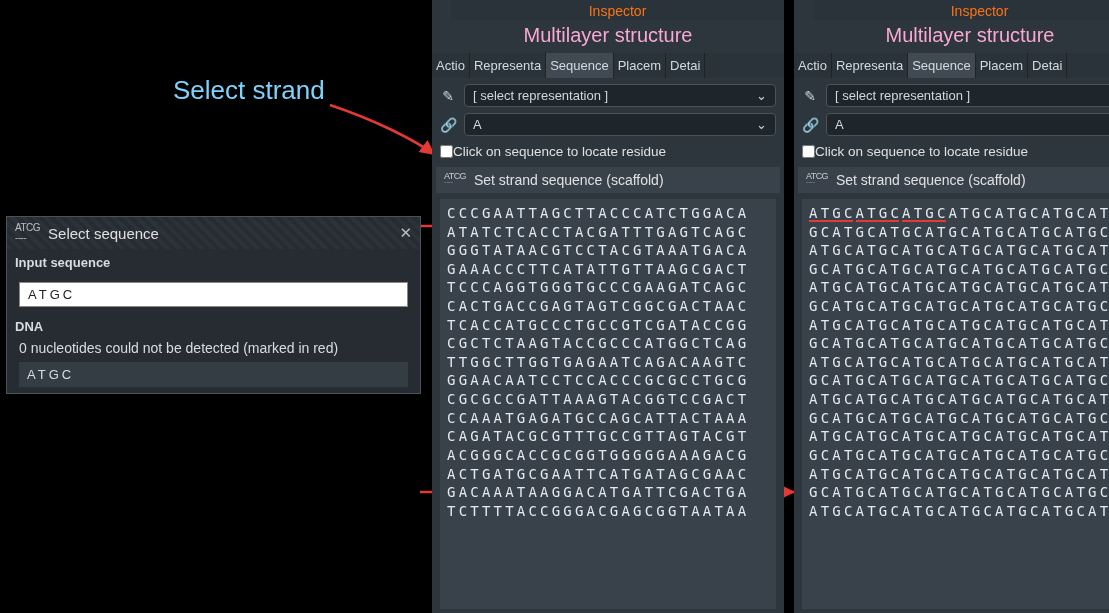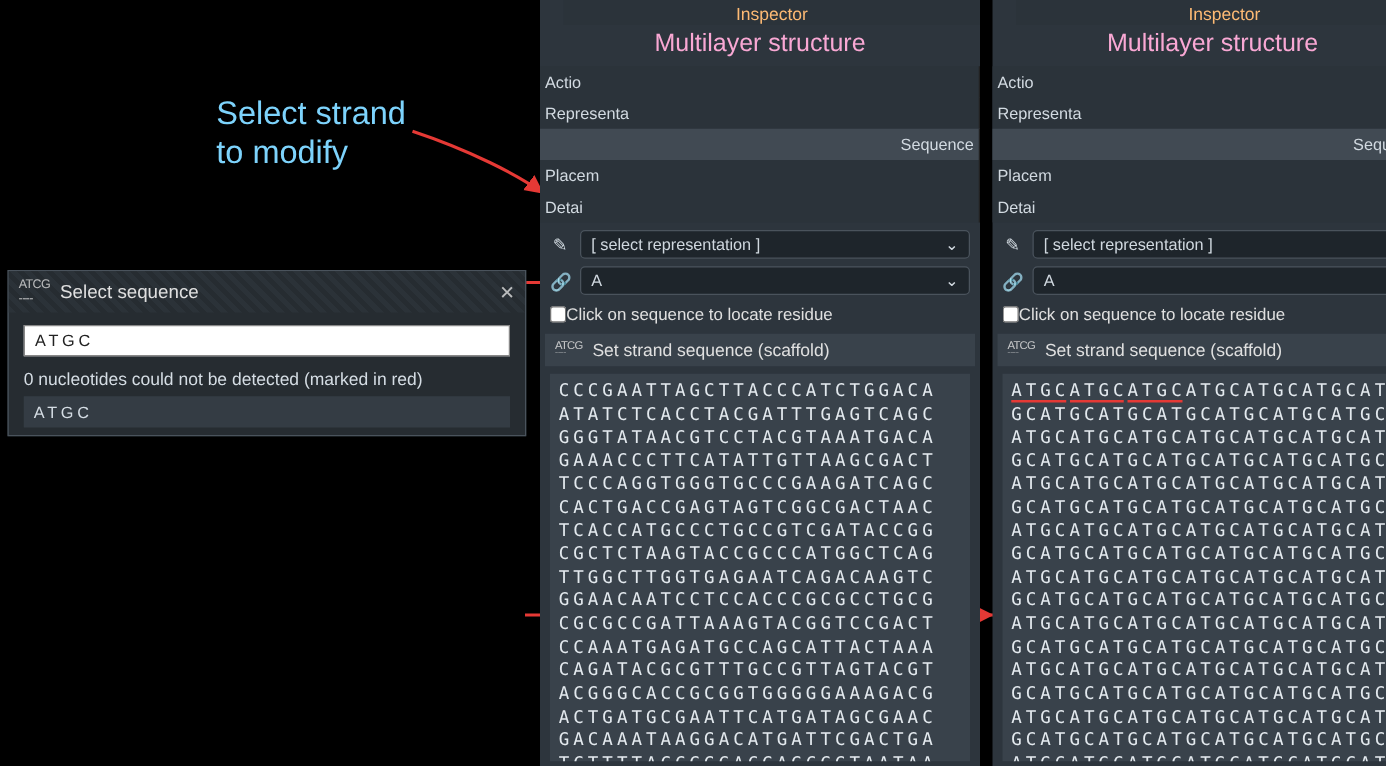--- a/index.html
+++ b/index.html
@@ -62,23 +62,23 @@
 
   
   .inspector {
     position:absolute; top:0; width:352px; height:613px;
     background:#2d353d;
     display:flex; flex-direction:column;
   }
   .insp-a { left: 432px; }
   .insp-b { left: 794px; }
 
-  .insp-title { text-align:center; font-size:14px; padding:3px 0 1px; color:#fdba74; background:#2b333a;margin-left:19px;}
+  .insp-title { text-align:center; font-size:14px; padding:3px 0 1px; color:#f97316; background:#2b333a;margin-left:19px;}
   .insp-main { text-align:center; font-size:20px; font-weight:400; padding:4px 0 6px; color:#f9a8d4;}
-  .tabs { display:flex; background:#2b333a; font-size:13px;flex-direction:column; }
+  .tabs { display:flex; background:#2b333a; font-size:13px; }
   .tab { padding:5px 4px; color:#d2dae1; border-right:1px solid #222; overflow:hidden; white-space:nowrap; cursor:pointer;}
   .tab.active { background:#414a53;text-align:right; }
 
   .ctl-row { display:flex; align-items:center; gap:8px; padding:6px 8px 0; }
   .ctl-icon { font-size:14px; width:16px; text-align:center; color:#d0d8df; }
   .ctl-select {
     flex:1; background:#1e252b; color:#d0d8df;
     border:1px solid #4a535c; border-radius:4px;
     padding:3px 8px; font-size:13px;
     display:flex; justify-content:space-between; align-items:center;
@@ -105,21 +105,20 @@
   .seq-block .uline { position:relative; }
   .seq-block .uline::after{
     content:""; position:absolute; left:0; right:3px; bottom:-1px; height:2px; background:#e53935;
   }
 </style>
 </head>
 <body>
 
 <div class="annot" style="left:173px; top:75px;">
   <div>Select strand</div>
-  <div>to modify</div>
 </div>
 
 <svg class="arrow" style="left:325px; top:100px;" width="120" height="70">
   <defs>
       <marker id="ah1" markerWidth="8" markerHeight="8" refX="6" refY="3" orient="auto">
         <path d="M0,0 L6,3 L0,6 Z" fill="#e53935"></path>
       </marker>
     </defs>
   <path d="M5,5 C50,20 90,40 110,55" stroke="#e53935" stroke-width="2.5" fill="none" marker-end="url(#ah1)"></path>
 </svg>
@@ -139,23 +138,25 @@
     </defs>
   <line x1="5" y1="12" x2="380" y2="12" stroke="#e53935" stroke-width="2.5" marker-end="url(#ah3)"></line>
 </svg>
 
 <div class="import-panel">
   <div class="import-header">
     <span class="title-icon">ATCG<br>╌╌</span>
     <span>Select sequence</span>
     <span class="import-close">✕</span>
   </div>
+  <div class="section-label">Input sequence</div>
   <div class="section-body">
     <input class="seq-input" value="ATGC" style="">
   </div>
+  <div class="section-label">DNA</div>
   <div class="section-body">
     <div>0 nucleotides could not be detected (marked in red)</div>
     <div class="dna-validated">ATGC</div>
   </div>
 </div>
 
 <div class="inspector insp-a">
   <div class="insp-title">Inspector</div>
   <div class="insp-main">Multilayer structure</div>
   <div class="tabs">

